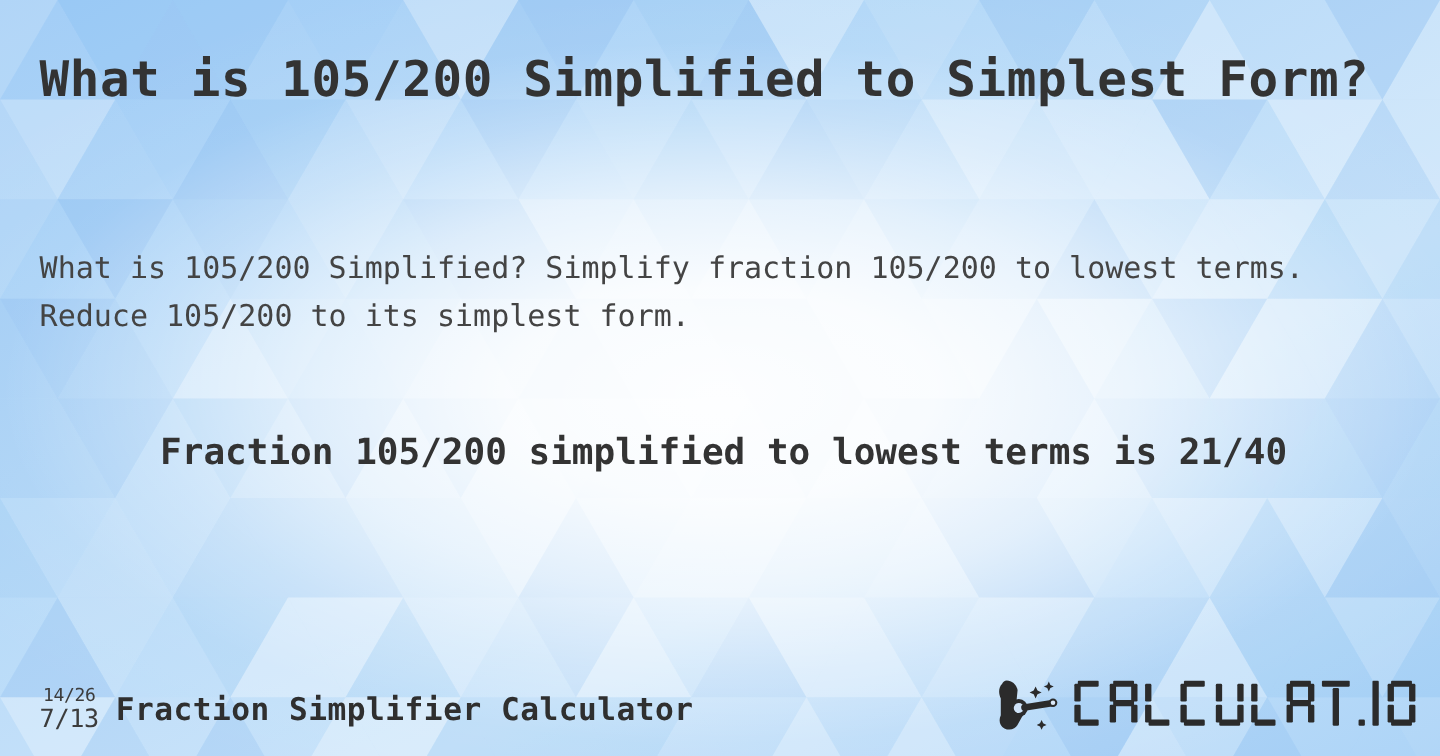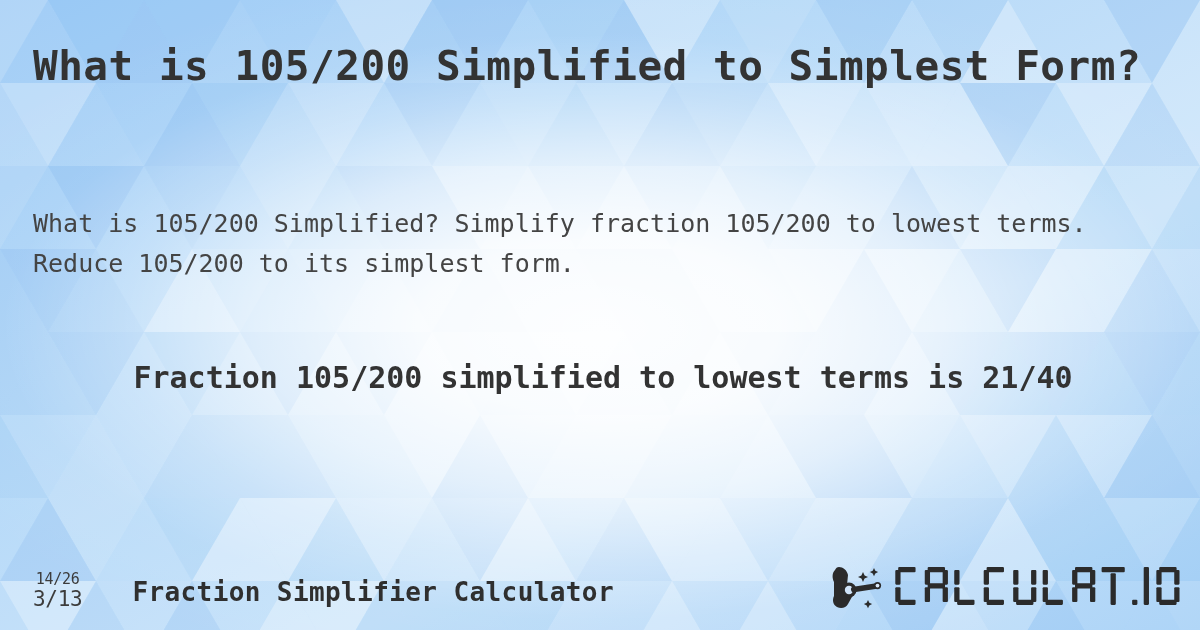--- a/index.html
+++ b/index.html
@@ -107,21 +107,20 @@
     font-weight:normal;
     letter-spacing:-0.3px;
   }
 
   .site-name {
     font-size:26px;
     font-weight:bold;
     color:#2f2f2f;
     letter-spacing:0.4px;
     white-space:nowrap;
-    margin-left:36px;
   }
 
   .brand-right {
     position:absolute;
     right:14px; bottom:18px;
     display:flex;
     align-items:center;
     gap:4px;
   }
 
@@ -452,21 +451,21 @@
 
     <div class="result">Fraction 105/200 simplified to lowest terms is 21/40</div>
 
   </div>
 
   <div id="footer">
 
     <div class="brand-left">
       <div class="frac-icon">
         <span class="num">14/26</span>
-        <span class="den">3/13</span>
+        <span class="den">7/13</span>
       </div>
       <div class="site-name">Fraction Simplifier Calculator</div>
     </div>
 
     <div class="brand-right">
 
       <svg class="wand-icon" width="62" height="50" viewBox="0 0 62 50">
         <g fill="#2b2b2b">
 
           <path d="M8 8 C5 11 5 16 7 20 L7 34 C5 38 6 43 10 45 C14 47 19 46 21 42

